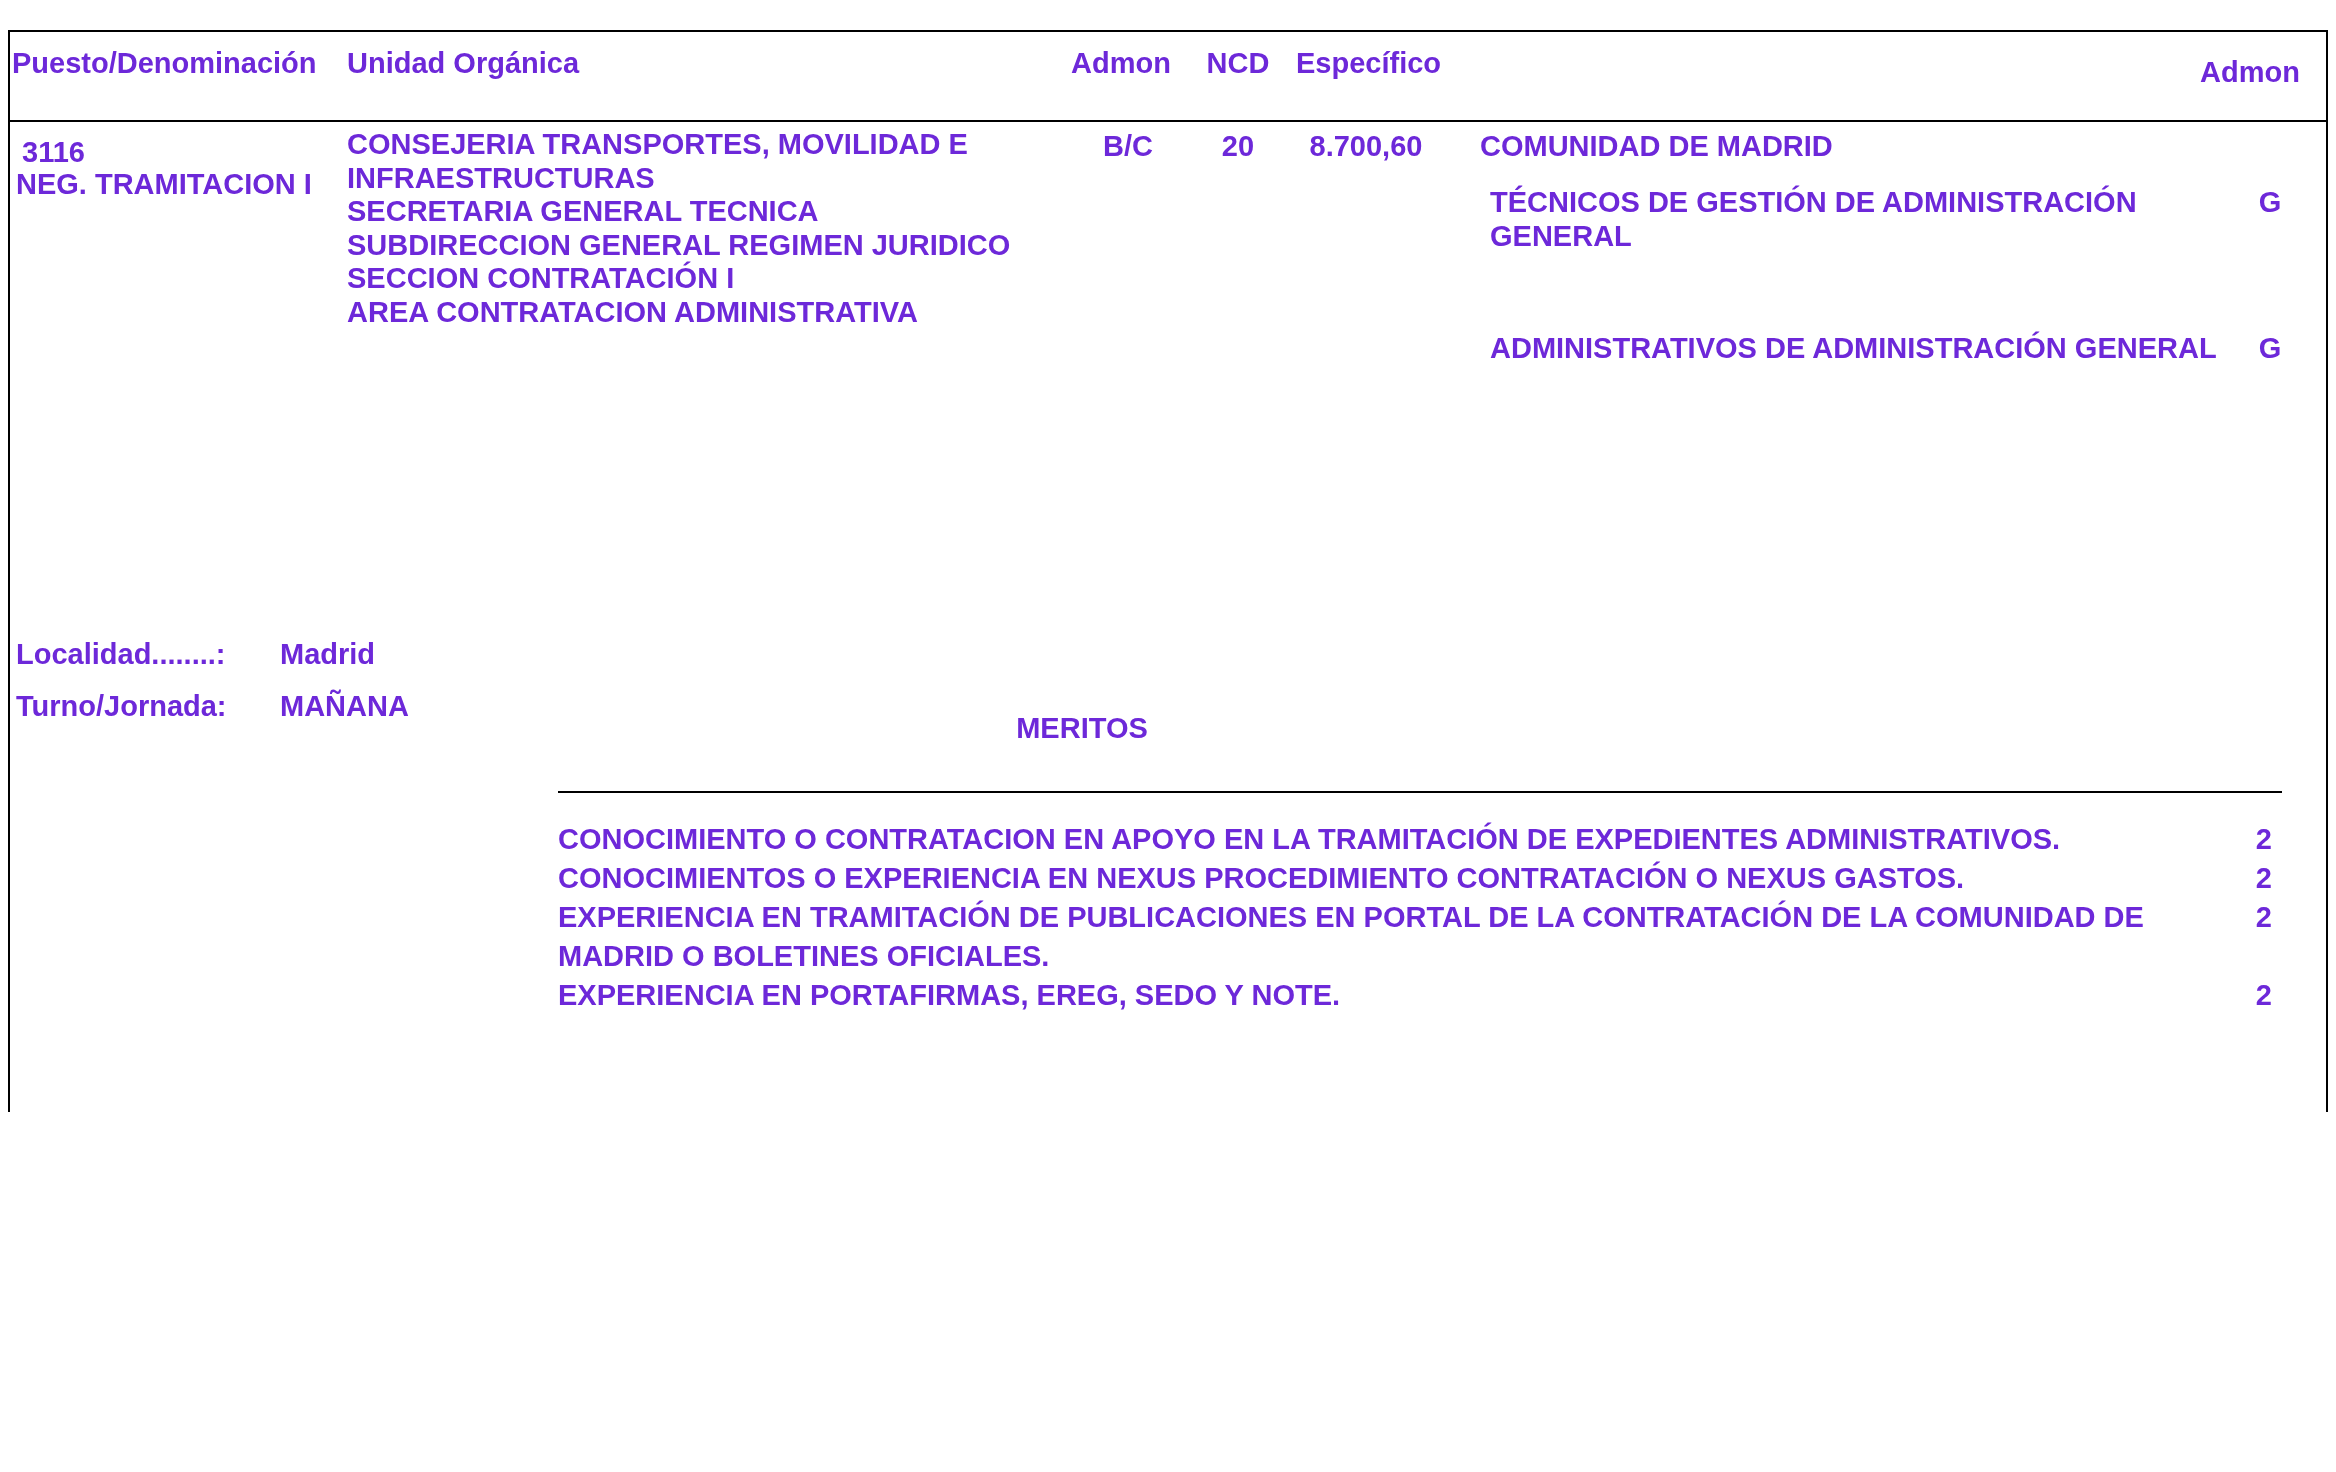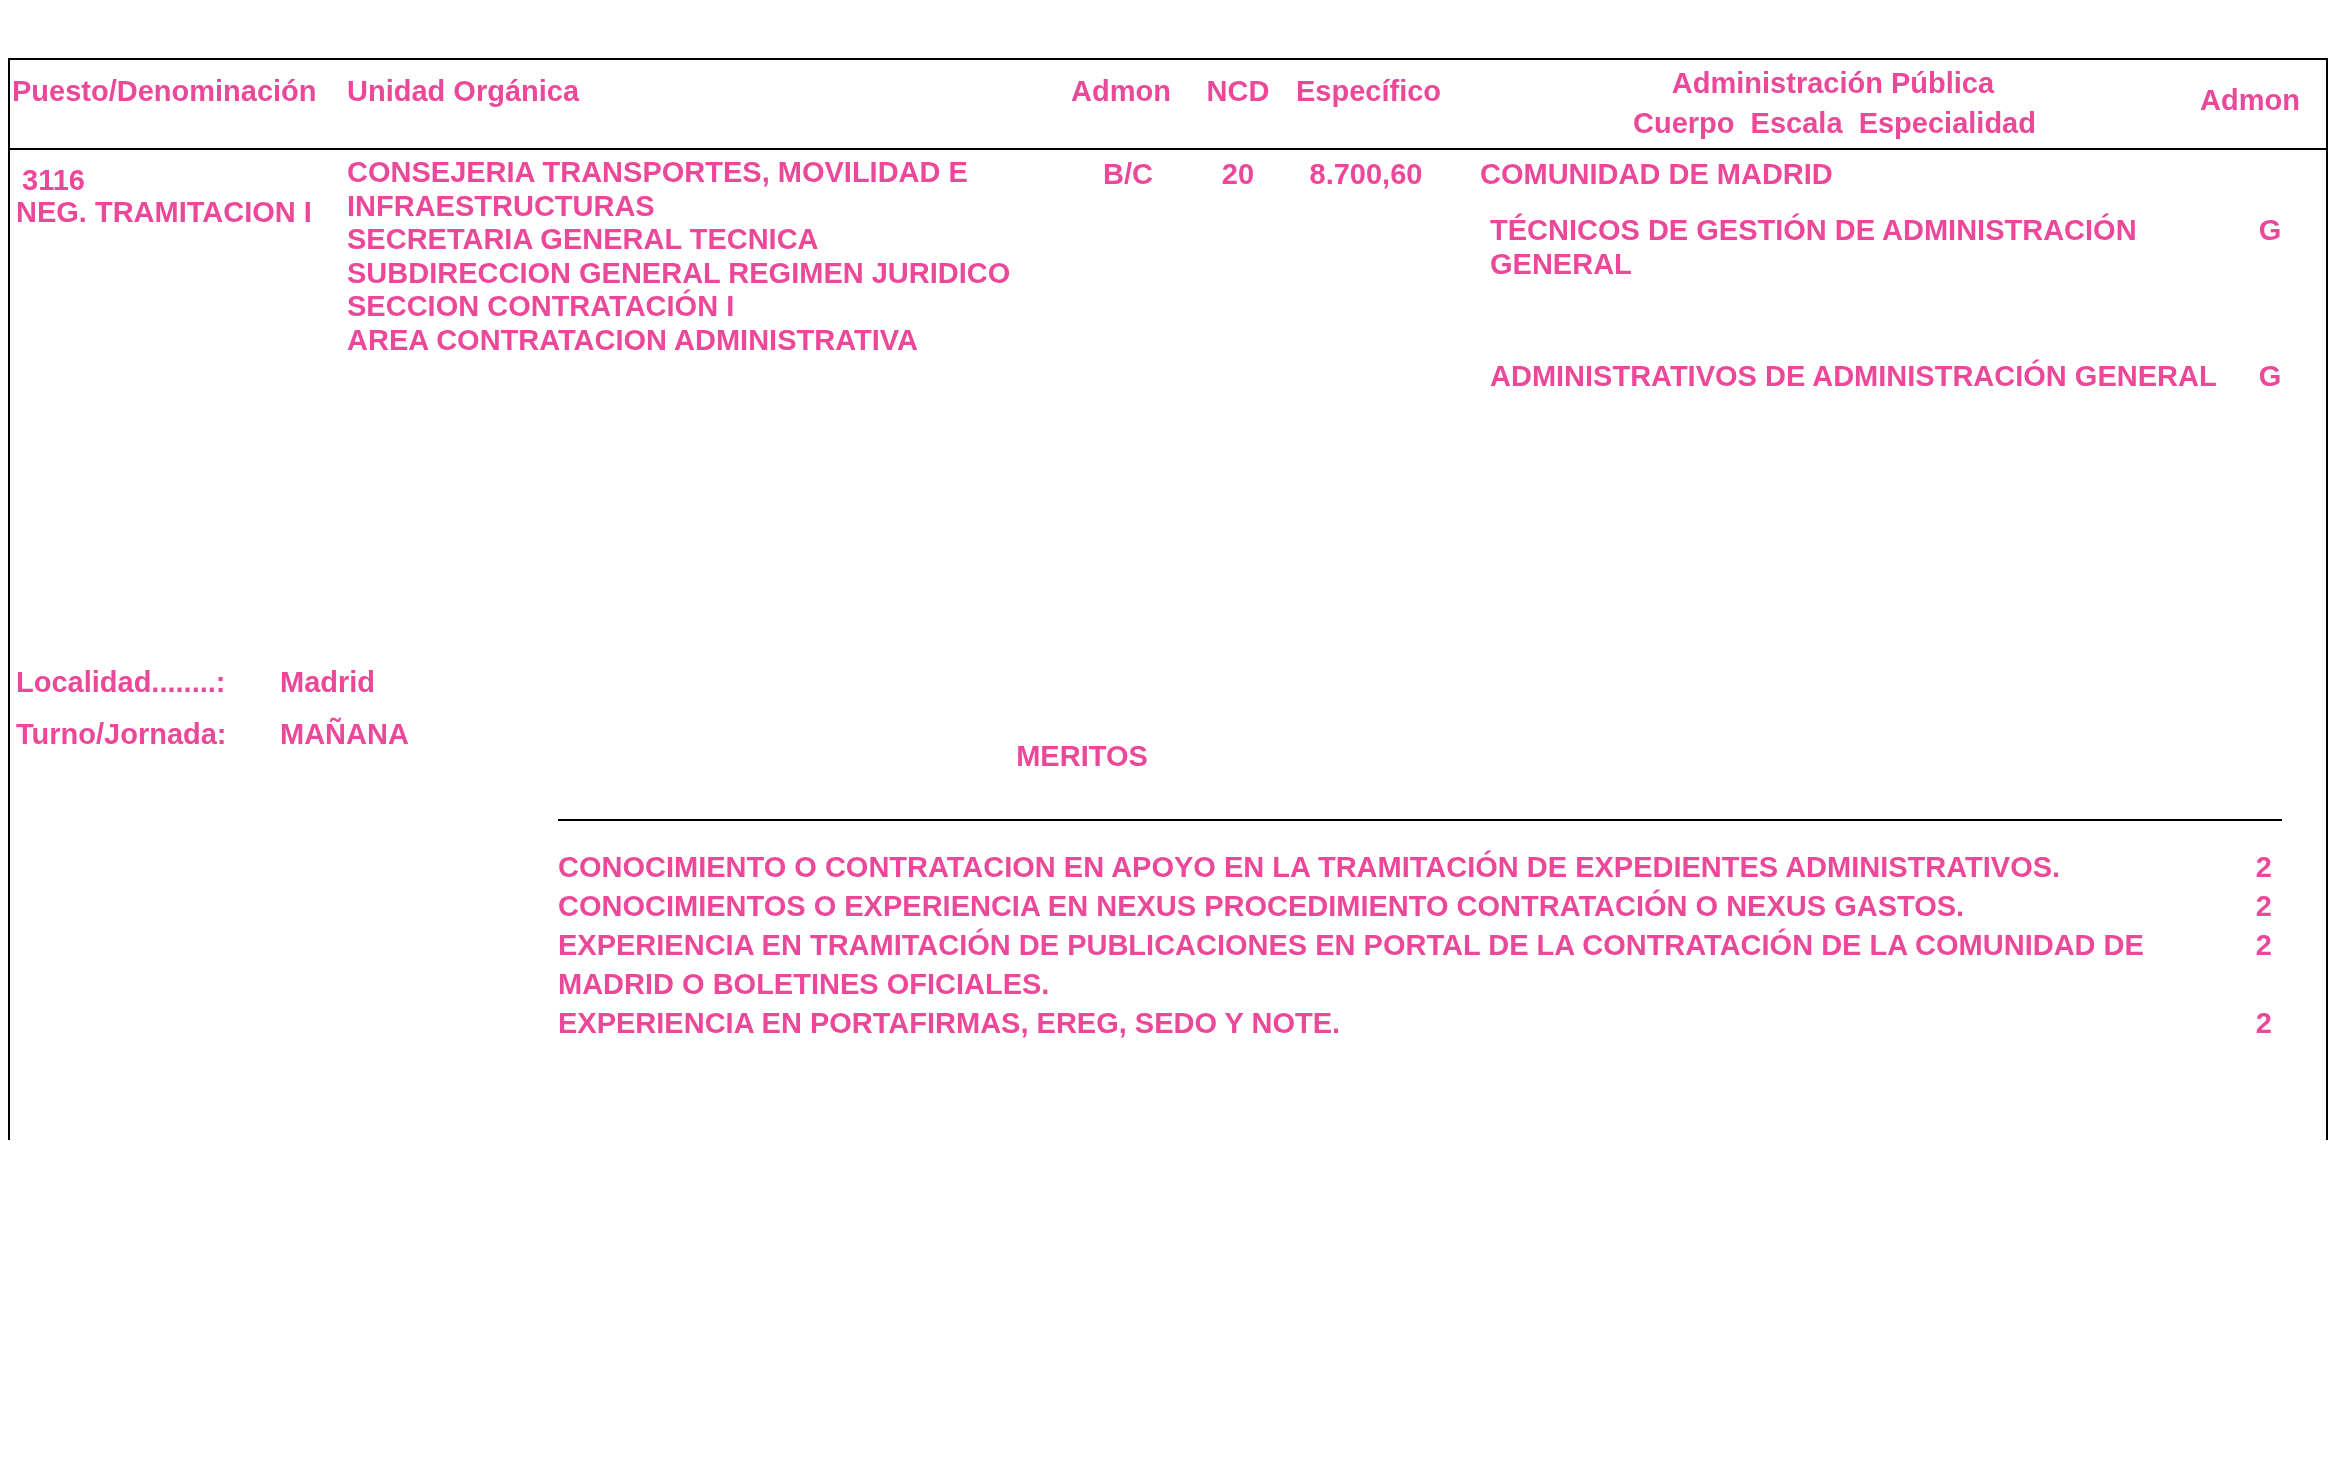--- a/index.html
+++ b/index.html
@@ -8,25 +8,24 @@
     padding: 0;
     background: #ffffff;
   }
   .stage {
     position: relative;
     width: 2336px;
     height: 1112px;
     background: #ffffff;
     font-family: "Liberation Sans", "DejaVu Sans", sans-serif;
     font-weight: 700;
-    color: #ec4899;
+    color: #6d28d9;
     font-size: 29px;
     line-height: 32px;
     overflow: hidden;
-    margin-top: 28px;
   }
   .abs { position: absolute; }
   .center { text-align: center; }
   .nowrap { white-space: nowrap; }
   .pre { white-space: pre; }
 
   .table-box {
     position: absolute;
     left: 8px;
     top: 30px;
@@ -84,24 +83,20 @@
   <div class="abs hdr" style="left:12px; top:48px;">Puesto/Denominación</div>
 
   <div class="abs hdr" style="left:347px; top:48px;">Unidad Orgánica</div>
 
   <div class="abs hdr center" style="left:1056px; top:48px; width:130px;">Admon</div>
 
   <div class="abs hdr center" style="left:1188px; top:48px; width:100px;">NCD</div>
 
   <div class="abs hdr center" style="left:1296px; top:48px; width:140px;">Específico</div>
 
-  <div class="abs hdr2 center" style="left:1633px; top:35px; width:400px;">
-    <div>Administración Pública</div>
-    <div class="pre">Cuerpo  Escala  Especialidad</div>
-  </div>
 
   <div class="abs hdr center" style="left:2190px; top:57px; width:120px;">Admon</div>
 
   <div class="abs" style="left:22px; top:136px;">3116</div>
 
   <div class="abs nowrap" style="left:16px; top:168px;">NEG. TRAMITACION I</div>
 
   <div class="abs unidad-block" style="left:347px; top:128px;">
     <div>CONSEJERIA TRANSPORTES, MOVILIDAD E INFRAESTRUCTURAS</div>
     <div>SECRETARIA GENERAL TECNICA</div>

